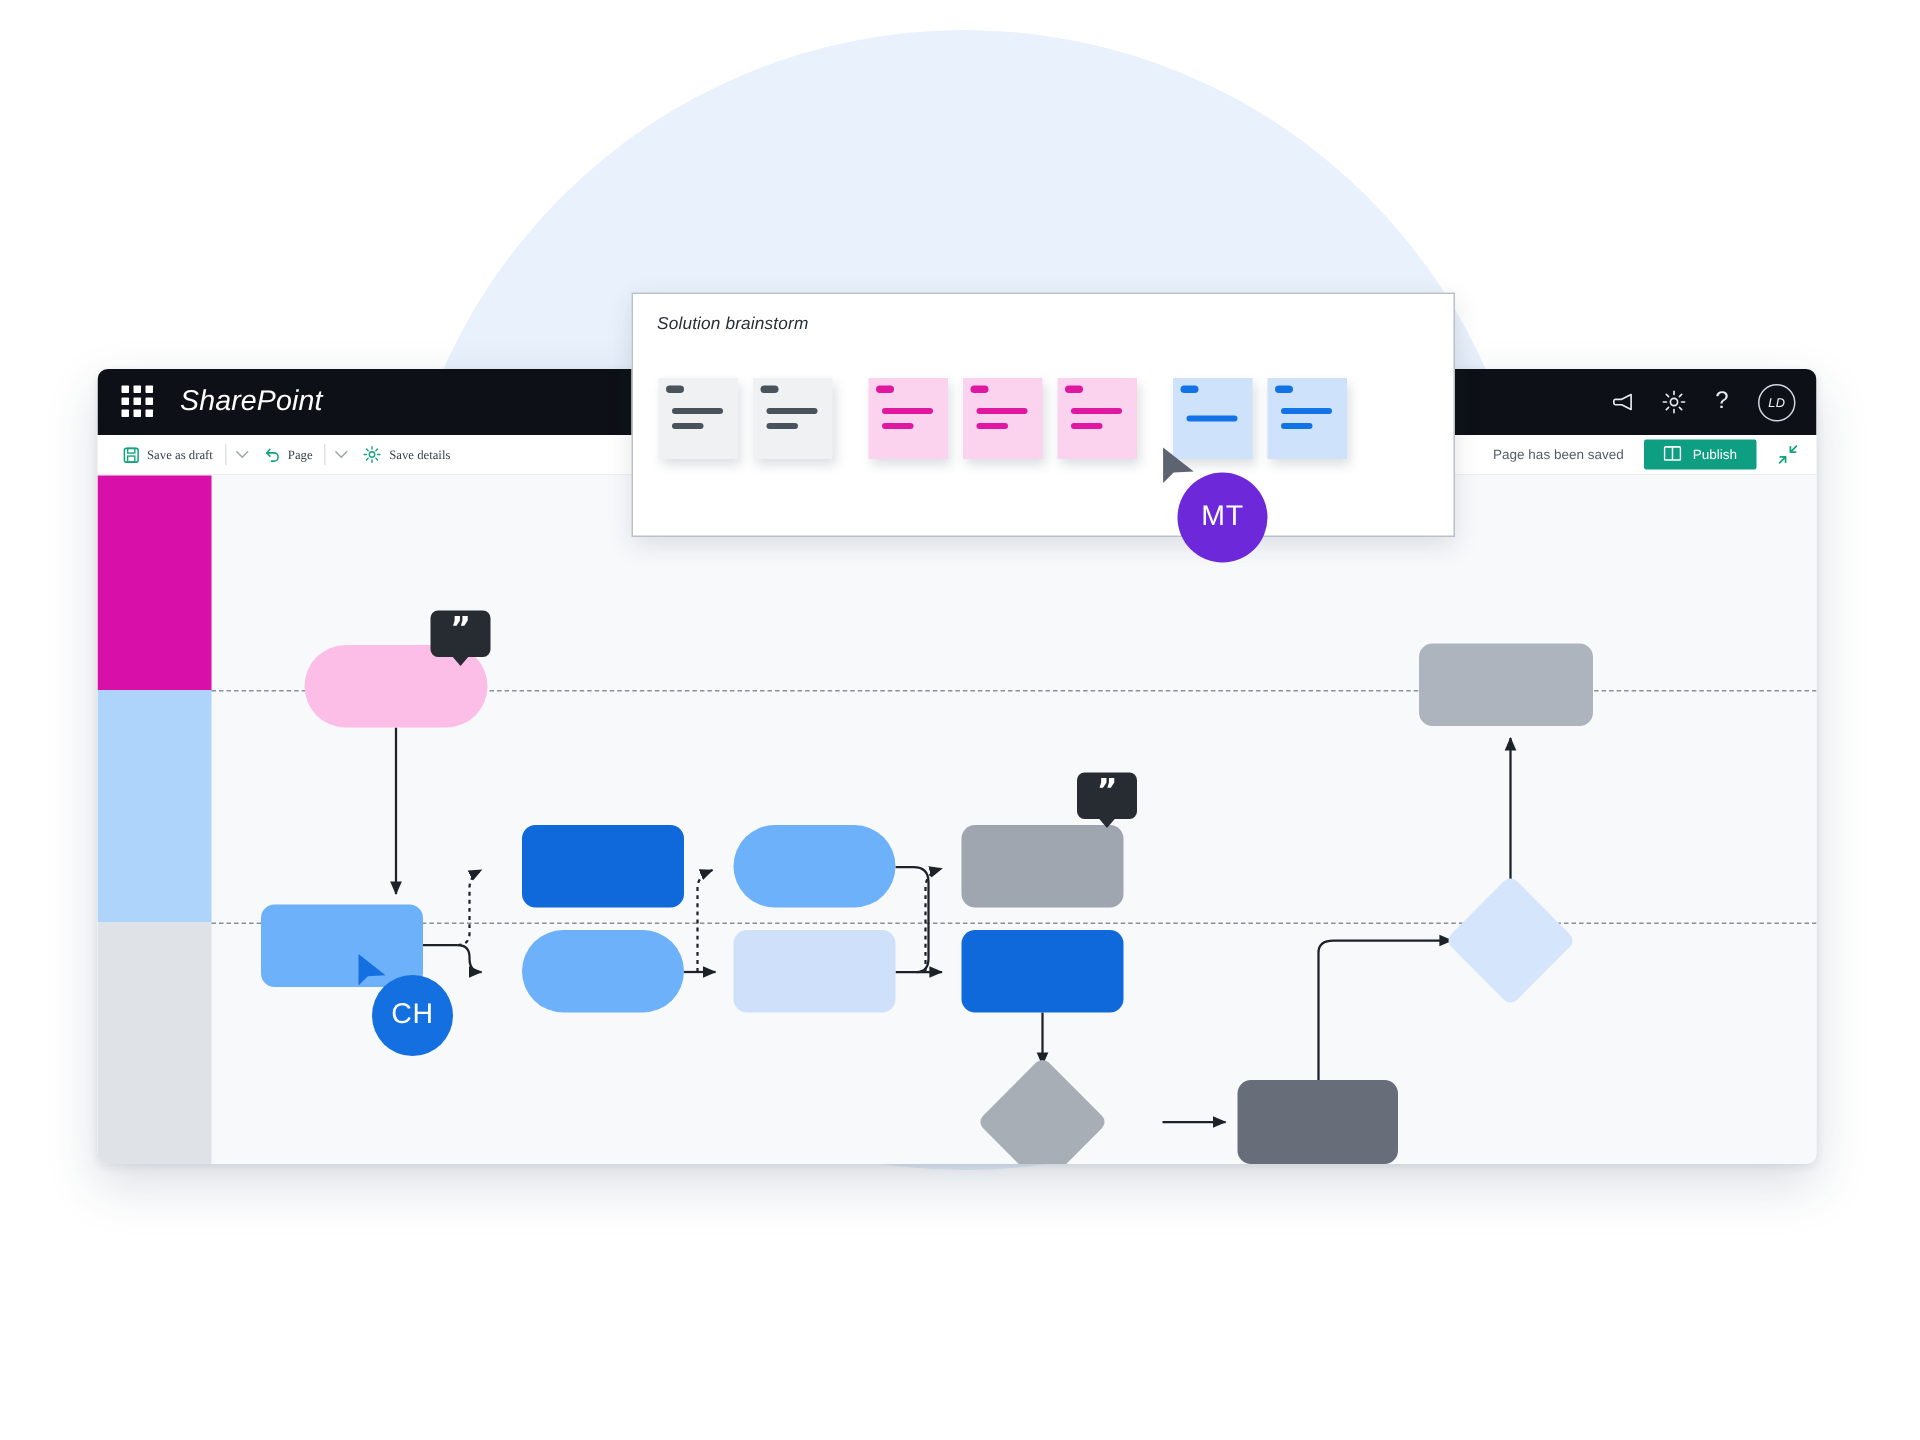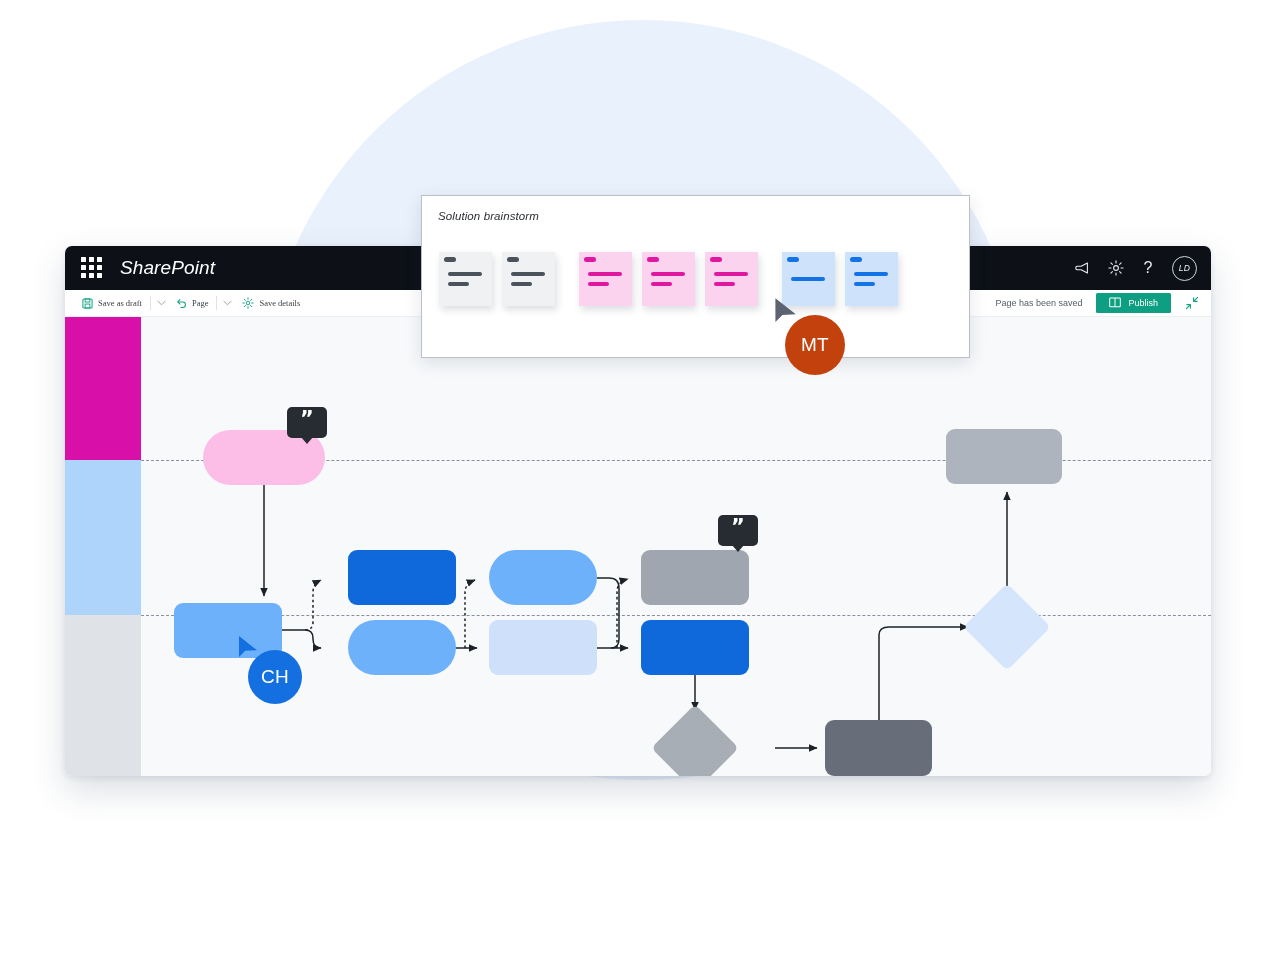--- a/index.html
+++ b/index.html
@@ -577,16 +577,16 @@
           <span class="ln" style="background: rgb(18, 115, 230); top: 20px; left: 9px; width: 34px;"></span>
           <span class="ln" style="background: rgb(18, 115, 230); top: 30px; left: 9px; width: 21px;"></span>
         </div>
       </div>
   </div>
 
   <div class="collab" style="left:772px; top:296px;">
     <svg class="cursor-arrow" width="34" height="34" viewBox="0 0 30 30">
       <path d="M3 2 L3 23 L9.2 16.8 L21 16.2 z" fill="#5d6370"></path>
     </svg>
-    <div class="bubble mt-bubble" style="left:13px; top:19px; background:#c2410c;">MT</div>
+    <div class="bubble mt-bubble" style="left:13px; top:19px; background:#6d28d9;">MT</div>
   </div>
 
 </div>
 
 </body></html>

